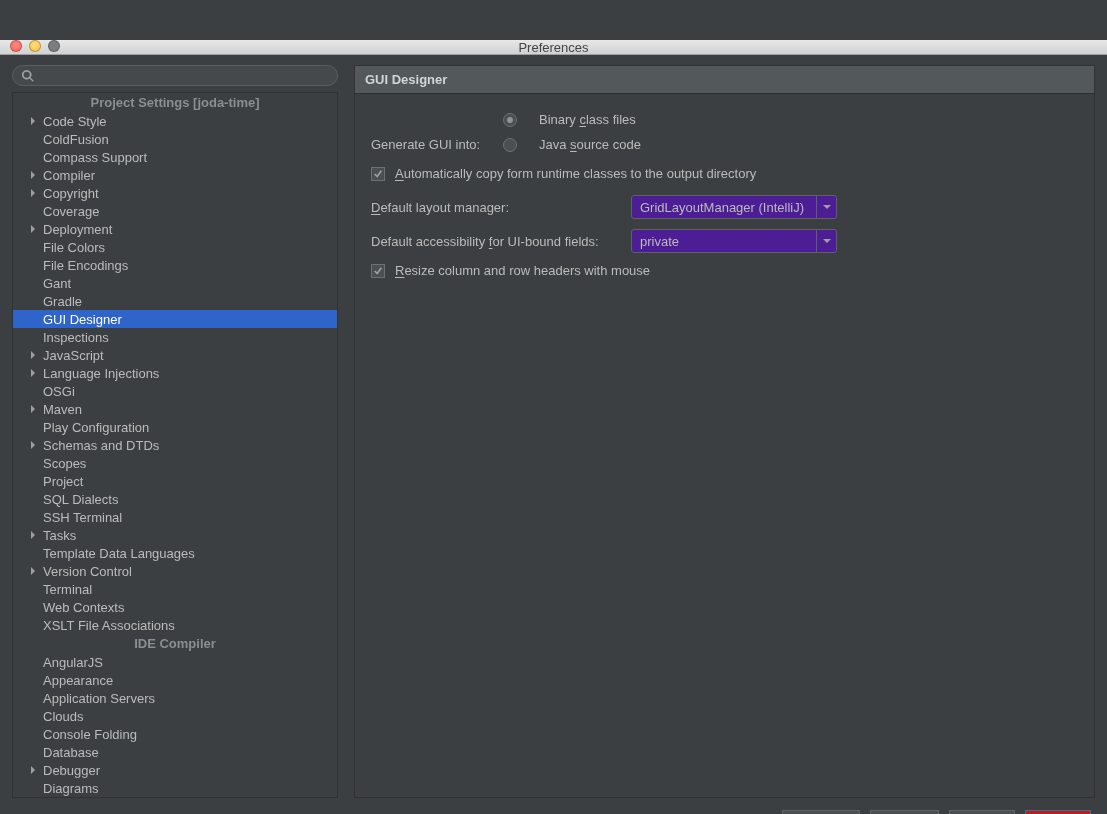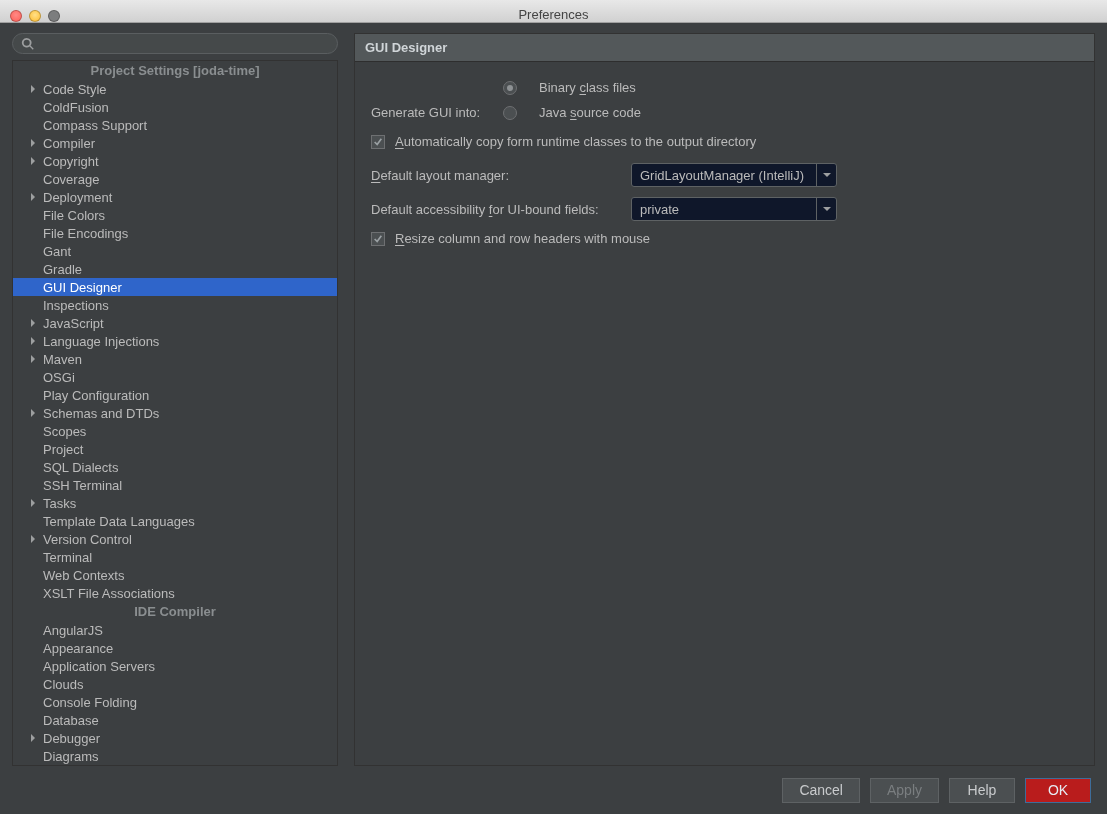--- a/index.html
+++ b/index.html
@@ -5,25 +5,26 @@
 * { box-sizing: border-box; margin: 0; padding: 0; }
 body {
   width: 1107px; height: 814px;
   background: #3c3f41;
   font-family: "Lucida Grande", "Helvetica Neue", Arial, sans-serif;
   font-size: 13px;
   color: #bbbbbb;
   overflow: hidden;
 }
 .titlebar {
-  height: 23px;
+  height: 15px;
   background: linear-gradient(#e8e8e8, #d1d1d1);
   border-bottom: 1px solid #a0a0a0;
-  display: flex; align-items: flex-end;
+  display: flex; align-items: flex-start;
   position: relative;
+  margin-top: 40px;
 }
 .traffic-lights { display: flex; gap: 7px; padding-left: 10px; }
 .tl { width: 12px; height: 12px; border-radius: 50%; border: 0.5px solid rgba(0,0,0,0.25); }
 .tl.r { background: radial-gradient(circle at 50% 40%, #ff8a86, #ff5f57); }
 .tl.y { background: radial-gradient(circle at 50% 40%, #ffe08a, #febc2e); }
 .tl.g { background: #7c7d7e; }
 .titlebar-title {
   position: absolute; left: 0; right: 0; text-align: center;
   color: #444; font-size: 13px;
 }
@@ -117,21 +118,21 @@
 }
 .checkbox .box {
   width: 14px; height: 14px; border: 1px solid #6e7072; background: #4b4f51;
   display: inline-flex; align-items: center; justify-content: center;
 }
 .checkbox.sel .box svg { width: 10px; height: 10px; }
 .checkbox.sel .box svg path { stroke: #9aa0a3; stroke-width: 2; fill: none; }
 .dropdown {
   display: inline-flex; align-items: stretch;
   border: 1px solid #5e6264; border-radius: 3px;
-  background: #0f172a; height: 24px;
+  background: #4c1d95; height: 24px;
   min-width: 206px;
 }
 .dropdown .val { flex: 1; padding: 3px 8px; color: #bbbbbb; display: flex; align-items: center; }
 .dropdown .btn {
   width: 20px; border-left: 1px solid #5e6264;
   display: flex; align-items: center; justify-content: center;
 }
 .dropdown .btn svg { width: 8px; height: 8px; fill: #9d9fa0; }
 .under { text-decoration: underline; text-decoration-thickness: 1px; text-underline-offset: 2px; }
 .gap-lg { margin-top: 14px; }
@@ -254,31 +255,31 @@
             <span class="label">JavaScript</span>
           </div>
           <div class="tree-item">
             <span class="arrow">
               <svg viewBox="0 0 8 8">
                 <path d="M2 0l4 4-4 4z"></path>
               </svg>
             </span>
             <span class="label">Language Injections</span>
           </div>
+          <div class="tree-item noarrow">
+            <span class="arrow"></span>
+            <span class="label">OSGi</span>
+          </div>
           <div class="tree-item">
             <span class="arrow">
               <svg viewBox="0 0 8 8">
                 <path d="M2 0l4 4-4 4z"></path>
               </svg>
             </span>
             <span class="label">Maven</span>
-          </div>
-          <div class="tree-item noarrow">
-            <span class="arrow"></span>
-            <span class="label">OSGi</span>
           </div>
           <div class="tree-item noarrow">
             <span class="arrow"></span>
             <span class="label">Play Configuration</span>
           </div>
           <div class="tree-item">
             <span class="arrow">
               <svg viewBox="0 0 8 8">
                 <path d="M2 0l4 4-4 4z"></path>
               </svg>

